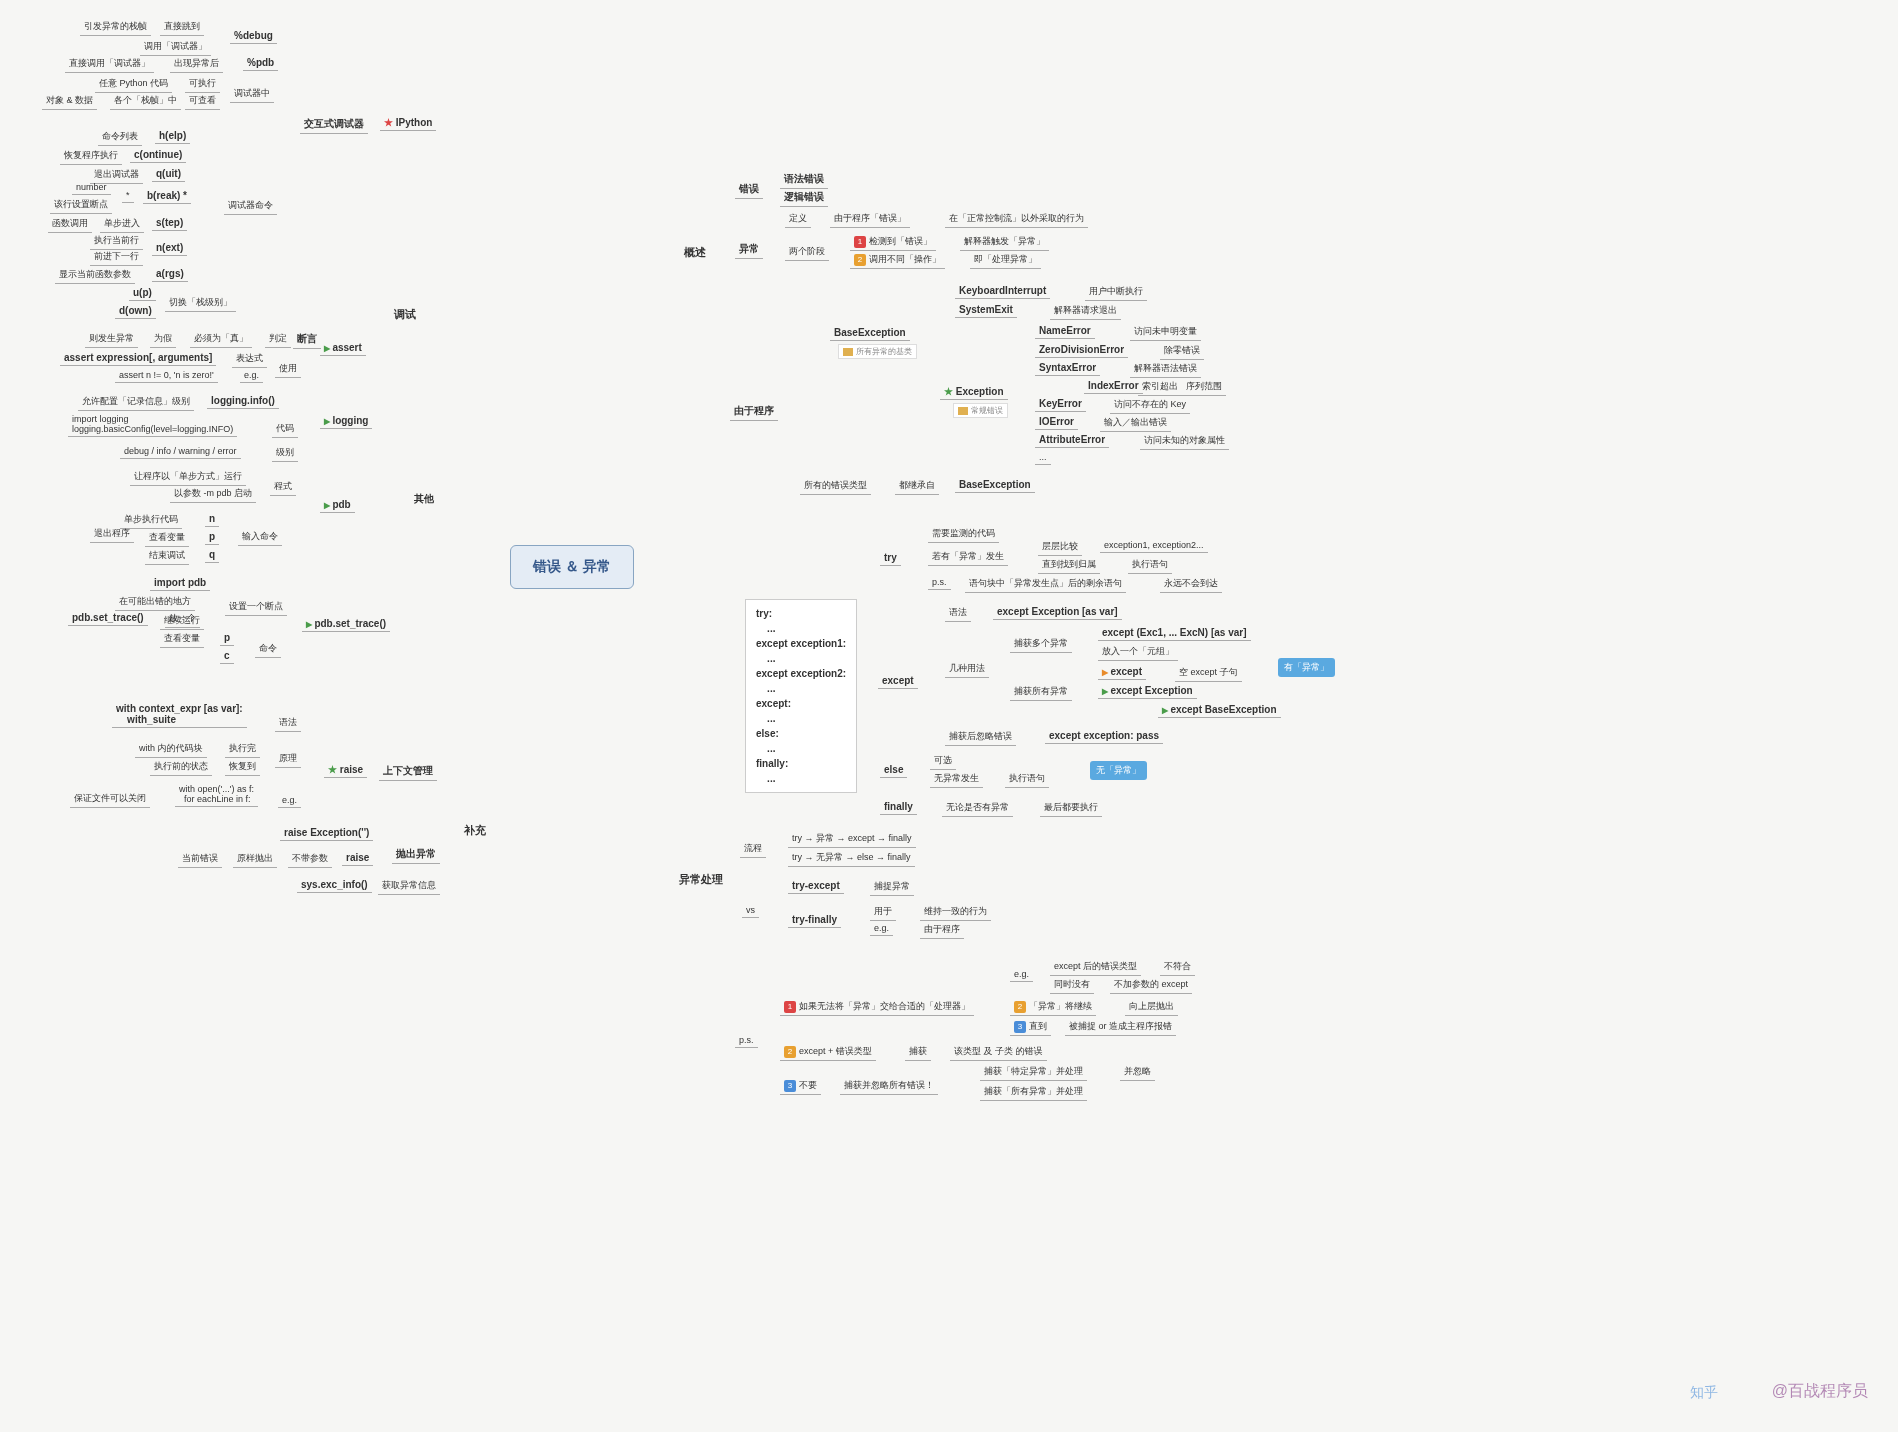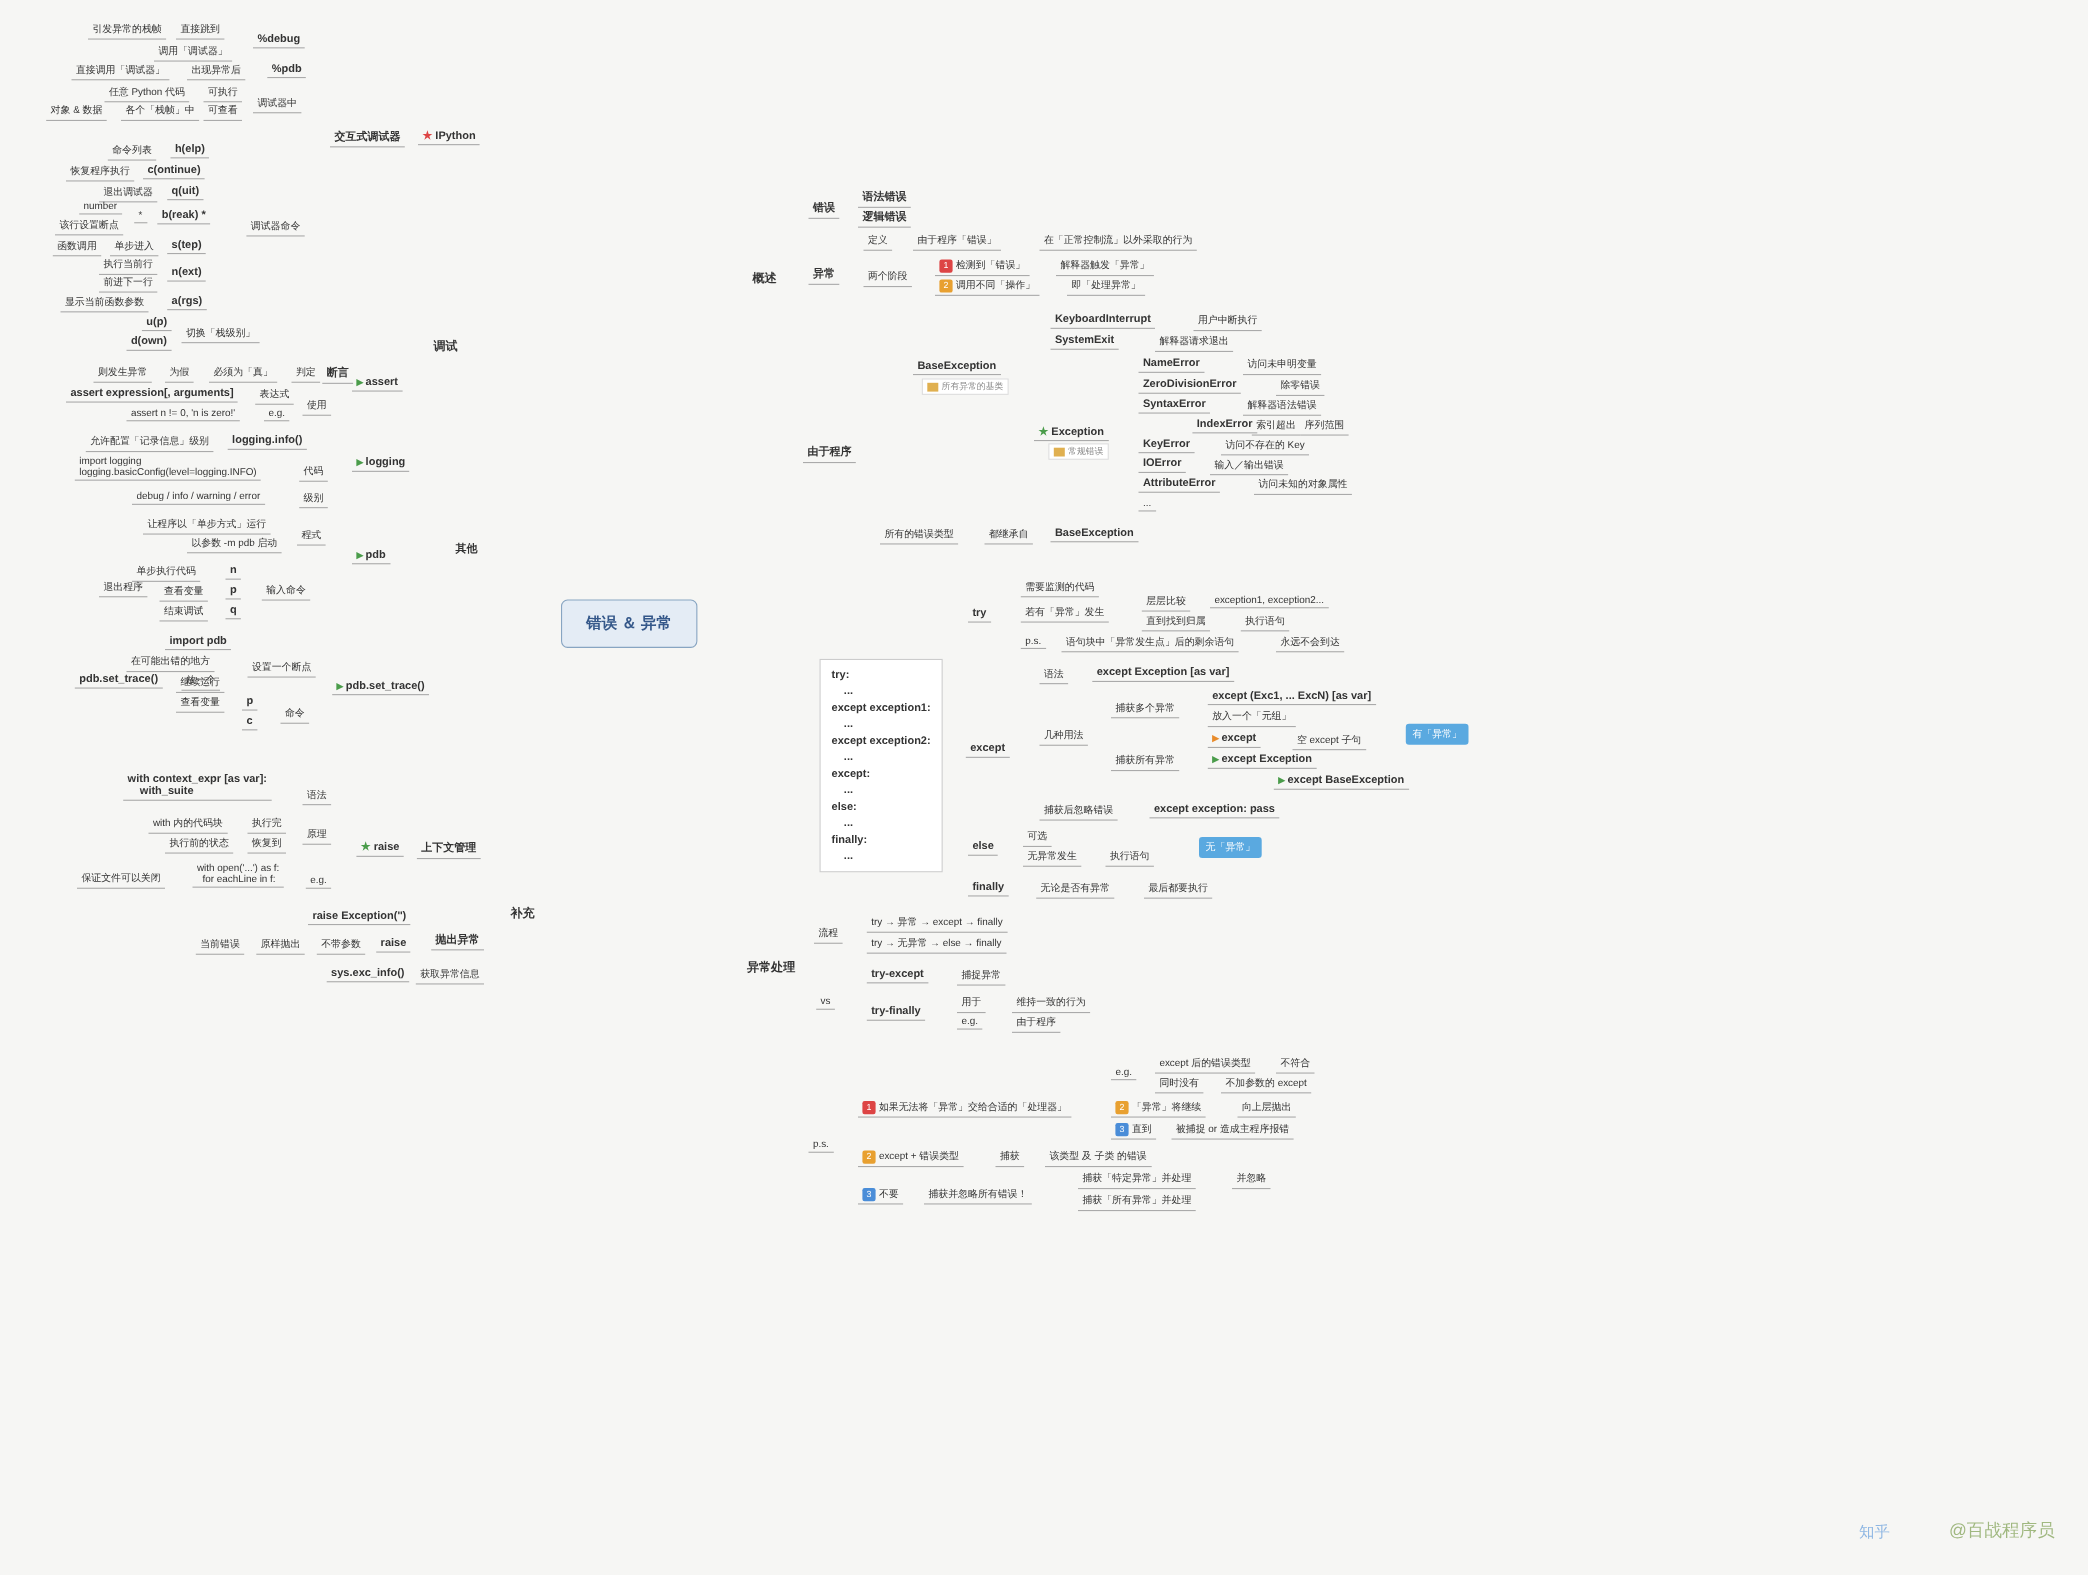--- a/index.html
+++ b/index.html
@@ -12,21 +12,21 @@
 .flag-g::before{content:"▶ ";color:#4a9c4a;font-size:8px}
 .flag-o::before{content:"▶ ";color:#e88b2a;font-size:8px}
 .star-r::before{content:"★ ";color:#d44}
 .star-g::before{content:"★ ";color:#4a9c4a}
 .tag{display:inline-block;background:#fff;border:1px solid #ddd;padding:1px 4px;font-size:8px;color:#888;margin-left:4px}
 .tag-ico{display:inline-block;width:10px;height:8px;background:#e0b050;margin-right:3px;vertical-align:middle}
 .num{display:inline-block;width:12px;height:12px;border-radius:2px;color:#fff;font-size:8px;text-align:center;line-height:12px;margin-right:3px}
 .n1{background:#d44}
 .n2{background:#e8a030}
 .n3{background:#4a8dd8}
-.wm{position:absolute;right:30px;bottom:30px;color:#4d7c0f;font-size:16px;opacity:.5}
+.wm{position:absolute;right:30px;bottom:30px;color:#701a75;font-size:16px;opacity:.5}
 .wm2{position:absolute;right:180px;bottom:30px;color:#4a8dd8;font-size:14px;opacity:.6}
 .callout{position:absolute;background:#5aa9e0;color:#fff;padding:3px 6px;border-radius:3px;font-size:9px}
 </style>
 </head>
 <body>
 
 <div class="center">错误 ＆ 异常</div>
 
 <div class="node bold" style="left:390px;top:305px">调试</div>
 <div class="node mid ul" style="left:300px;top:115px">交互式调试器</div>

